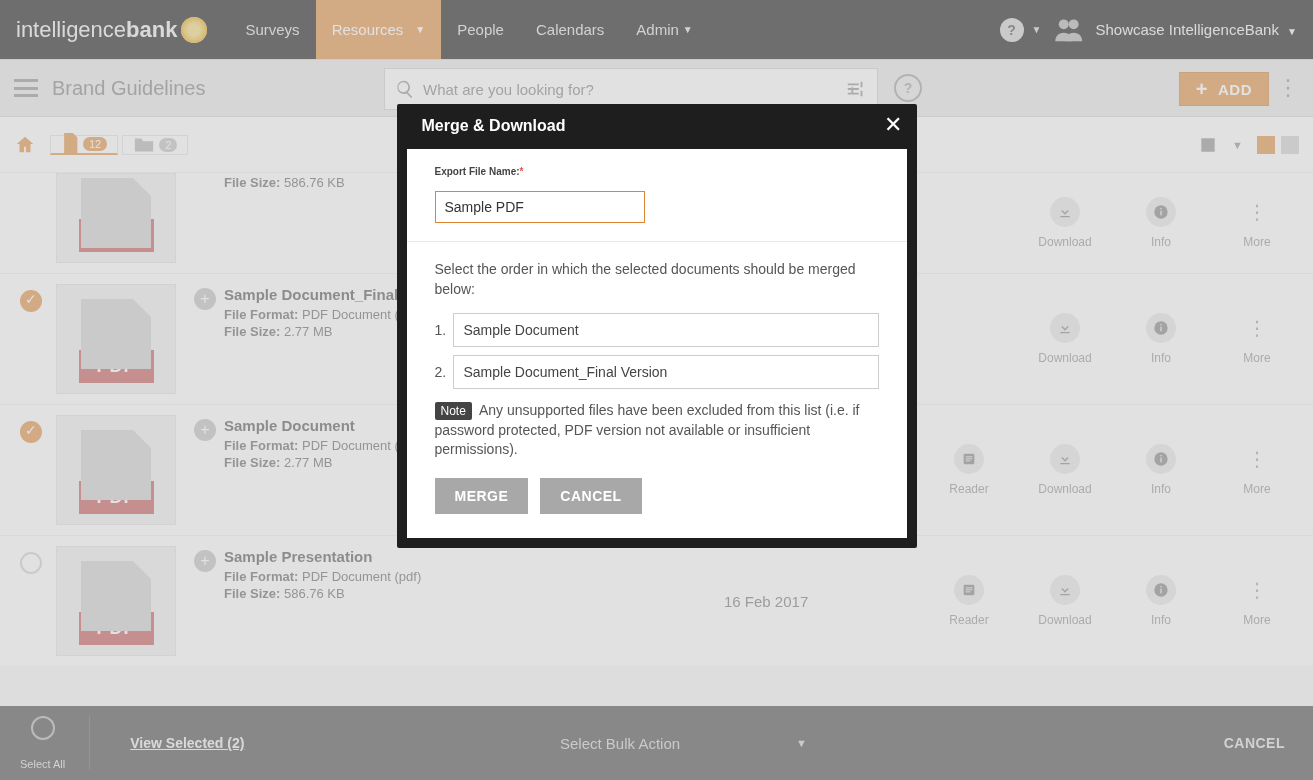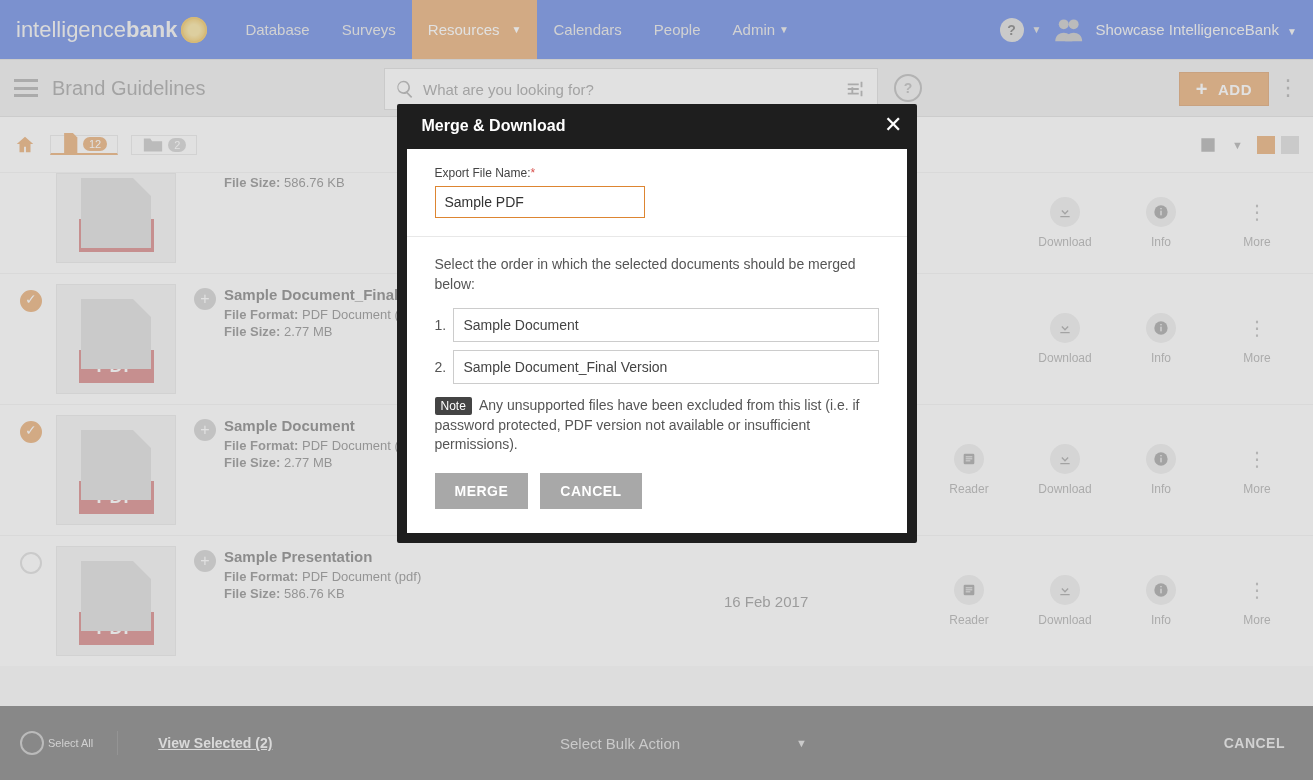--- a/index.html
+++ b/index.html
@@ -8,21 +8,21 @@
   font-size: 14px;
   color: #333;
   background: #f5f5f5;
   width: 1313px;
   height: 780px;
   overflow: hidden;
   position: relative;
 }
 
 .topnav {
-  background: #1d4ed8;
+  background: #000000;
   height: 59px;
   display: flex;
   align-items: center;
   padding: 0 16px;
   color: #ddd;
 }
 .brand {
   display: flex;
   align-items: center;
   gap: 4px;
@@ -80,21 +80,21 @@
 .add-btn .plus { font-size: 20px; margin-right: 10px; line-height:1; }
 .kebab-sub { position:absolute; right:14px; color:#888; font-size:22px; cursor:pointer;}
 
 
 .toolbar {
   height: 55px; background: #fff; display:flex; align-items:center; padding: 0 14px; position:relative;
 }
 .home-ico { width:22px; height:22px; fill:#dd8531; margin-right:14px; }
 .tab-pill {
   height: 20px; display:flex; align-items:center; padding: 0 10px;
-  border: 1px solid #ddd; margin-right:13px; cursor:pointer;
+  border: 1px solid #ddd; margin-right:4px; cursor:pointer;
 }
 .tab-pill.active { background: #fff; border-bottom:2px solid #dd8531; }
 .file-ico { width:18px; height:22px; fill:#dd8531; margin-right:4px;}
 .folder-ico { width:22px; height:18px; fill:#aaa; margin-right:4px;}
 .badge { background:#dd8531; color:#fff; border-radius:10px; font-size:11px; padding:1px 6px; }
 .badge.gray { background:#bbb; }
 .tool-right { position:absolute; right: 14px; display:flex; align-items:center; gap:14px; color:#888;}
 .view-toggle { display:flex; gap:6px; }
 .vt { width:18px; height:18px; }
 .vt.list { background:#dd8531; }
@@ -128,21 +128,21 @@
 .actions { position:absolute; right:30px; top:50%; transform:translateY(-50%); display:flex; gap:44px; }
 .act { display:flex; flex-direction:column; align-items:center; gap:8px; color:#888; font-size:12px; cursor:pointer; width:52px;}
 .act .ci { width:30px; height:30px; border-radius:50%; background:#e4e4e4; display:flex; align-items:center; justify-content:center;}
 .act svg { width:16px; height:16px; fill:#777;}
 
 
 .bottombar {
   position:absolute; bottom:0; left:0; right:0; height:74px; background:#3a3a3a; color:#ddd;
   display:flex; align-items:center; padding: 0 20px;
 }
-.selall { display:flex; flex-direction:row; align-items:center; gap:4px; margin-right:40px; border-right:1px solid #555; padding-right:24px; cursor:pointer;}
+.selall { display:flex; flex-direction:column; align-items:center; gap:18px; margin-right:40px; border-right:1px solid #555; padding-right:24px; cursor:pointer;}
 .selall .c { width:24px; height:24px; border:2px solid #aaa; border-radius:50%;}
 .selall .lbl { font-size:11px;}
 .viewsel { text-decoration:underline; font-weight:700; color:#eee; cursor:pointer;}
 .bulk { position:absolute; left:560px; display:flex; align-items:center; gap:116px; color:#ccc; cursor:pointer; font-size:15px;}
 .cancel-bottom { position:absolute; right:28px; font-weight:700; letter-spacing:.5px; cursor:pointer;}
 
 
 .overlay {
   position:absolute; inset:0; background:rgba(200,200,200,.55);
   display:flex; align-items:flex-start; justify-content:center;
@@ -151,21 +151,21 @@
 .modal {
   margin-top:104px; width:520px; background:#fff; border:10px solid #1e1e1e; border-radius:2px;
   position:relative;
 }
 .modal-head {
   background:#1e1e1e; color:#fff; font-weight:700; font-size:16px;
   padding:4px 16px 14px; margin:-1px;
 }
 .modal-close { position:absolute; right:-4px; top:-6px; color:#fff; font-size:22px; cursor:pointer; padding:4px 8px;}
 .modal-body { padding: 18px 28px 24px; }
-.fld-label { font-weight:400; font-size:12px; color:#444; margin-bottom:6px;}
+.fld-label { font-weight:700; font-size:10px; color:#444; margin-bottom:14px;}
 .fld-label .req { color:#d9534f; }
 .fld-input { width:210px; border:1px solid #dd8531; padding:7px 9px; font-size:14px; color:#333; outline:none;}
 .divider { border:none; border-top:1px solid #e8e8e8; margin:18px -28px;}
 .instr { color:#555; margin-bottom:14px; line-height:1.4;}
 .ord-list { list-style:none; }
 .ord-list li { display:flex; align-items:center; margin-bottom:8px; }
 .ord-list li .num { width:18px; color:#555; }
 .ord-list li .box { flex:1; border:1px solid #ccc; padding:8px 10px; color:#444;}
 .note-row { margin-top:12px; color:#555; line-height:1.4;}
 .note-badge { background:#444; color:#fff; font-size:12px; padding:2px 6px; border-radius:2px; margin-right:4px;}
@@ -175,28 +175,27 @@
 </style>
 </head>
 <body>
 
 <div class="topnav">
   <div class="brand">
     <span class="brand-text"><span>intelligence</span><span class="bold">bank</span></span>
     <span class="brand-sun"></span>
   </div>
   <div class="nav-links">
-    <div class="nav-link">Database</div>
     <div class="nav-link">Surveys</div>
     <div class="nav-link active">
         <span>Resources</span>
         <span class="caret">▼</span>
       </div>
+    <div class="nav-link">People</div>
     <div class="nav-link">Calendars</div>
-    <div class="nav-link">People</div>
     <div class="nav-link">
         <span>Admin</span>
         <span class="caret">▼</span>
       </div>
   </div>
   <div class="spacer"></div>
   <div class="help-btn">?</div>
   <span class="caret" style="color:#ccc;">▼</span>
   <svg class="avatar-ico" viewBox="0 0 48 36">
       <circle cx="18" cy="10" r="7"></circle>

